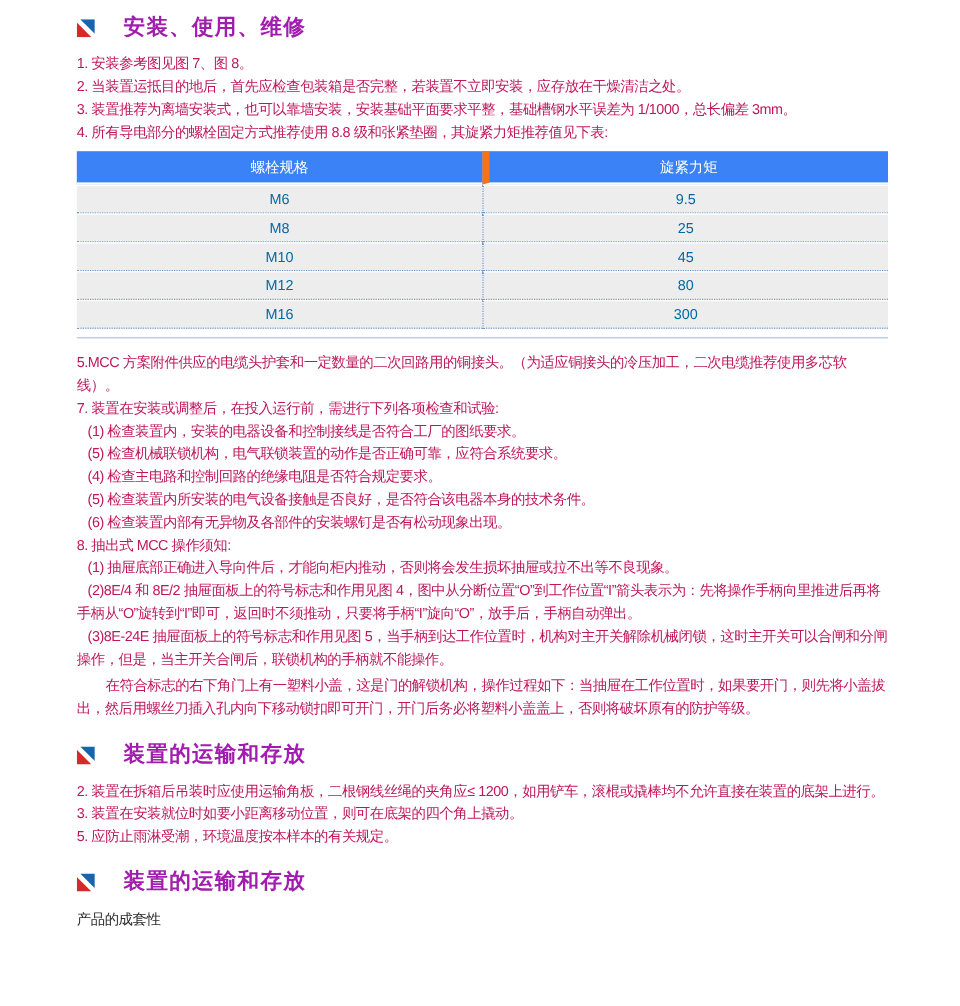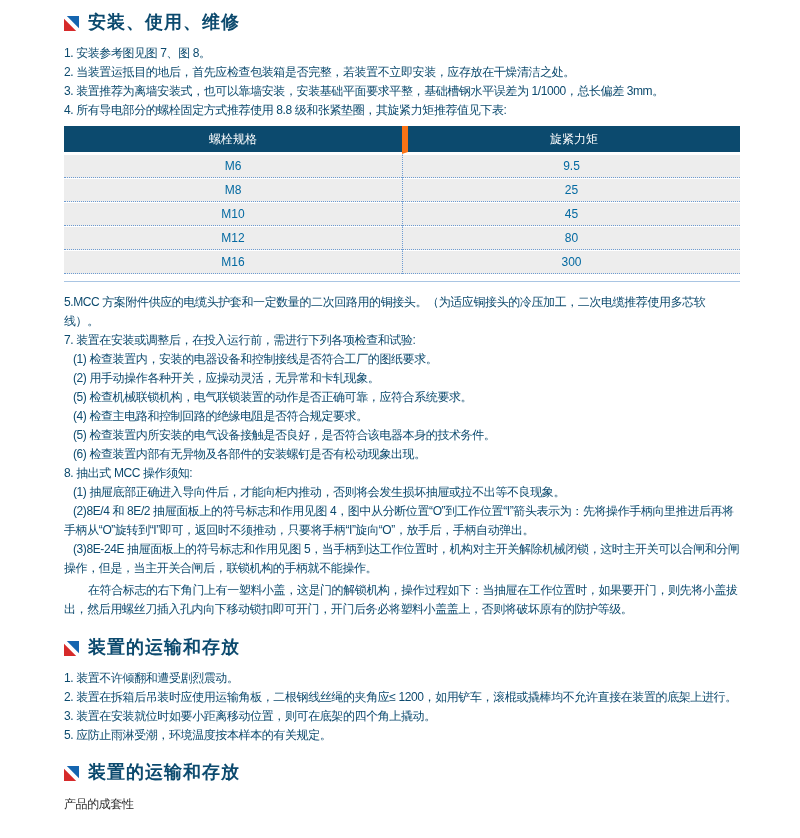--- a/index.html
+++ b/index.html
@@ -3,38 +3,38 @@
 <meta charset="utf-8">
 <style>
   html,body{margin:0;padding:0;background:#ffffff;}
   body{
     width:800px;height:838px;overflow:hidden;
     font-family:"Liberation Sans","DejaVu Sans",sans-serif;
     color:#333333;
   }
   .content{padding:8px 60px 0 64px;}
   .sec-head{
-    display:flex;align-items:center;gap:9px;
-    color:#0c4a6e;font-weight:bold;font-size:18px;
+    display:flex;align-items:center;gap:24px;
+    color:#a21caf;font-weight:bold;font-size:18px;
     margin:2px 0 10px 0;letter-spacing:1px;
   }
   .sec-head .icon{width:15px;height:15px;flex:0 0 auto;display:block;}
   .line{
-    font-size:12px;line-height:19px;color:#0c4a6e;
+    font-size:12px;line-height:19px;color:#be185d;
     letter-spacing:-0.4px;
   }
   .sub{text-indent:9px;}
   .para{text-indent:24px;margin-top:3px;font-family:Liberation Serif, serif;}
   
   table.torque{
     width:100%;border-collapse:separate;border-spacing:0;
     margin-top:6px;table-layout:fixed;
   }
   table.torque th{
-    background:#0c4a6e;color:#ffffff;font-weight:normal;
+    background:#3b82f6;color:#ffffff;font-weight:normal;
     font-size:12px;height:24px;text-align:center;
     border-bottom:2px solid #ffffff;
   }
   table.torque th:nth-child(2){border-left:6px solid #f97316;}
   table.torque td{
     background:#ededed;color:#0369a1;font-size:12px;
     height:20px;text-align:center;
     border-bottom:1px dotted #6d9bd1;
     border-top:1px solid #ffffff;
   }
@@ -94,21 +94,20 @@
       </tr>
     </tbody>
   </table>
 
   <div class="blue-rule"></div>
 
   <div class="line">5.MCC 方案附件供应的电缆头护套和一定数量的二次回路用的铜接头。（为适应铜接头的冷压加工，二次电缆推荐使用多芯软线）。</div>
   <div class="line">7. 装置在安装或调整后，在投入运行前，需进行下列各项检查和试验:</div>
 
   <div class="line sub">(1) 检查装置内，安装的电器设备和控制接线是否符合工厂的图纸要求。</div>
-  <div class="line sub">(2) 用手动操作各种开关，应操动灵活，无异常和卡轧现象。</div>
   <div class="line sub">(5) 检查机械联锁机构，电气联锁装置的动作是否正确可靠，应符合系统要求。</div>
   <div class="line sub">(4) 检查主电路和控制回路的绝缘电阻是否符合规定要求。</div>
   <div class="line sub">(5) 检查装置内所安装的电气设备接触是否良好，是否符合该电器本身的技术务件。</div>
   <div class="line sub">(6) 检查装置内部有无异物及各部件的安装螺钉是否有松动现象出现。</div>
 
   <div class="line">8. 抽出式 MCC 操作须知:</div>
 
   <div class="line sub">(1) 抽屉底部正确进入导向件后，才能向柜内推动，否则将会发生损坏抽屉或拉不出等不良现象。</div>
   <div class="line sub">(2)8E/4 和 8E/2 抽屉面板上的符号标志和作用见图 4，图中从分断位置“O”到工作位置“I”箭头表示为：先将操作手柄向里推进后再将手柄从“O”旋转到“I”即可，返回时不须推动，只要将手柄“I”旋向“O”，放手后，手柄自动弹出。</div>
   <div class="line sub">(3)8E-24E 抽屉面板上的符号标志和作用见图 5，当手柄到达工作位置时，机构对主开关解除机械闭锁，这时主开关可以合闸和分闸操作，但是，当主开关合闸后，联锁机构的手柄就不能操作。</div>
@@ -118,21 +117,20 @@
   <div class="sec-head gap-s2">
     <span class="icon">
       <svg width="15" height="15" viewBox="0 0 16 16">
         <polygon points="3,0 16,0 16,13" fill="#1565b0"></polygon>
         <polygon points="0,3 13,16 0,16" fill="#d62a2a"></polygon>
       </svg>
     </span>
     <span>装置的运输和存放</span>
   </div>
 
-  <div class="line">1. 装置不许倾翻和遭受剧烈震动。</div>
   <div class="line">2. 装置在拆箱后吊装时应使用运输角板，二根钢线丝绳的夹角应≤ 1200，如用铲车，滚棍或撬棒均不允许直接在装置的底架上进行。</div>
   <div class="line">3. 装置在安装就位时如要小距离移动位置，则可在底架的四个角上撬动。</div>
   <div class="line">5. 应防止雨淋受潮，环境温度按本样本的有关规定。</div>
 
   <div class="sec-head gap-s3">
     <span class="icon">
       <svg width="15" height="15" viewBox="0 0 16 16">
         <polygon points="3,0 16,0 16,13" fill="#1565b0"></polygon>
         <polygon points="0,3 13,16 0,16" fill="#d62a2a"></polygon>
       </svg>

